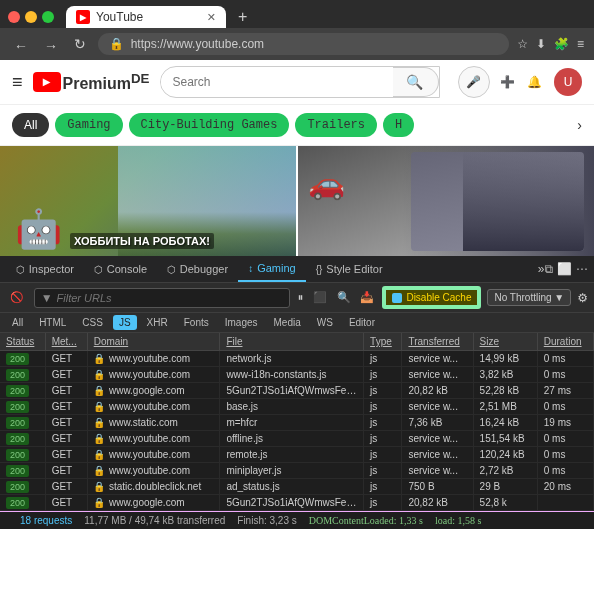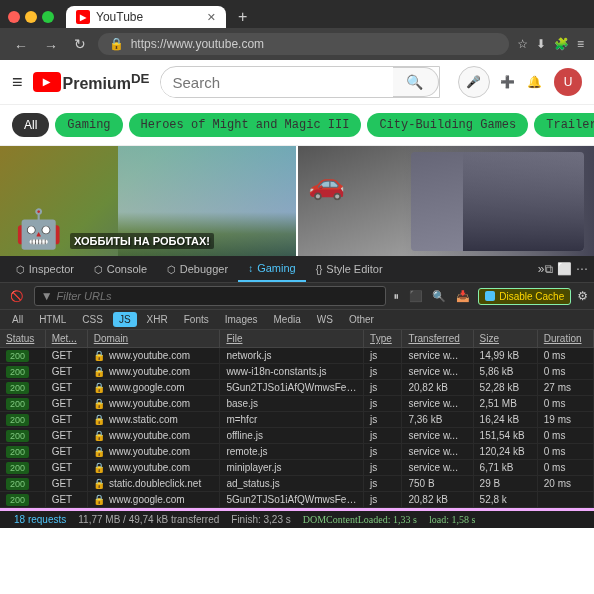--- a/index.html
+++ b/index.html
@@ -56,21 +56,21 @@
     .dt-tab-icon { font-size: 10px; }
     .dt-more { margin-left: auto; color: #bbb; cursor: pointer; }
     .dt-right-icons { display: flex; gap: 4px; }
 
     
     .net-toolbar { display: flex; align-items: center; background: #2d2d2d; padding: 3px 6px; gap: 6px; border-bottom: 1px solid #3e3e3e; }
     .net-btn { color: #ccc; font-size: 11px; cursor: pointer; padding: 2px 4px; background: none; border: none; }
     .net-filter { display: flex; align-items: center; flex: 1; background: #1e1e1e; border: 1px solid #555; border-radius: 3px; padding: 2px 6px; }
     .net-filter input { background: none; border: none; outline: none; color: #ccc; font-size: 11px; flex: 1; font-style: italic; }
     .net-icon { color: #ccc; font-size: 11px; cursor: pointer; padding: 2px; }
-    .disable-cache { background: #4a4a00; color: #ffd700; border: 1px solid #86efac; border-radius: 3px; padding: 2px 6px; font-size: 10px; display: flex; align-items: center; gap: 4px; cursor: pointer; }
+    .disable-cache { background: #4a4a00; color: #ffd700; border: 4px solid #86efac; border-radius: 3px; padding: 2px 6px; font-size: 10px; display: flex; align-items: center; gap: 4px; cursor: pointer; }
     .disable-cache-check { width: 10px; height: 10px; background: #4fc3f7; border-radius: 2px; }
     .throttling { background: #3a3a3a; color: #ccc; border: 1px solid #666; border-radius: 3px; padding: 2px 6px; font-size: 10px; cursor: pointer; }
     .net-gear { color: #ccc; font-size: 12px; cursor: pointer; }
 
     
     .filter-tabs { display: flex; align-items: center; background: #2d2d2d; padding: 2px 6px; border-bottom: 1px solid #3e3e3e; gap: 4px; }
     .ft { padding: 2px 6px; font-size: 10px; color: #bbb; cursor: pointer; border-radius: 3px; }
     .ft-active { background: #4fc3f7; color: #1e1e1e; border-radius: 3px; }
 
     
@@ -82,21 +82,21 @@
     .col-status { width: 36px; }
     .col-method { width: 30px; }
     .col-domain { width: 90px; }
     .col-file { width: 130px; }
     .col-type { width: 24px; }
     .col-transferred { width: 60px; }
     .col-size { width: 50px; }
     .col-duration { width: 45px; }
 
     
-    .status-bar { background: #1e1e1e; border-top: 3px solid #f0abfc; padding: 3px 14px; font-size: 10px; color: #aaa; display: flex; gap: 12px; }
+    .status-bar { background: #1e1e1e; border-top: 1px solid #f0abfc; padding: 3px 20px; font-size: 10px; color: #aaa; display: flex; gap: 12px; }
     .status-highlight { color: #4fc3f7; }
     .status-green { color: #7fc77f; font-family: Liberation Serif, serif; }
     .castle-bg { position: absolute; right: 0; top: 0; width: 60%; height: 100%; background: linear-gradient(to bottom, #87CEEB 0%, #b8d4f0 60%, #6a8a4a 80%, #3a5a2a 100%); opacity: 0.6; }
   </style>
 </head>
 <body>
 
 <div>
 
   <div class="tab-bar">
@@ -132,40 +132,37 @@
 
 <div class="yt-header">
   <span class="yt-menu-icon">≡</span>
   <div class="yt-logo">
     <div class="yt-logo-icon"></div>
     <span class="yt-logo-text">
       <span>Premium</span><sup>DE</sup>
     </span>
   </div>
   <div class="yt-search">
-    <input type="text" style="flex: 1 1 0%; border: none; outline: none; padding: 6px 12px; font-size: 15px; border-radius: 20px 0px 0px 20px;" placeholder="Search">
+    <input type="text" style="flex: 1 1 0%; border: none; outline: none; padding: 6px 12px; font-size: 12px; border-radius: 20px 0px 0px 20px;" placeholder="Search">
     <button class="yt-search-btn">🔍</button>
   </div>
   <div class="yt-mic">🎤</div>
   <div class="yt-header-icons">
     <span>➕</span>
     <span>🔔</span>
     <div class="yt-avatar">U</div>
   </div>
 </div>
 
 <div class="category-bar">
   <div class="chip chip-active">
     <span>All</span>
   </div>
   <div class="chip chip-normal">
     <span>Gaming</span>
-  </div>
-  <div class="chip chip-normal">
-    <span>Heroes of Might and Magic III</span>
   </div>
   <div class="chip chip-normal">
     <span>City-Building Games</span>
   </div>
   <div class="chip chip-normal">
     <span>Trailers</span>
   </div>
   <div class="chip chip-normal">
     <span>H</span>
   </div>
@@ -231,35 +228,38 @@
       <span style="color:#888;margin-right:4px;">▼</span>
       <input type="text" style="background: none; border: none; outline: none; color: rgb(204, 204, 204); font-size: 11px; flex: 1 1 0%;" placeholder="Filter URLs">
     </div>
     <span class="net-icon">⏸</span>
     <span class="net-icon">⬛</span>
     <span class="net-icon">🔍</span>
     <span class="net-icon">📥</span>
     <div class="disable-cache">
       <div class="disable-cache-check"></div>
       <span>Disable Cache</span>
+    </div>
+    <div class="throttling">
+      <span>No Throttling</span> ▼
     </div>
     <span class="net-gear">⚙</span>
   </div>
 
   <div class="filter-tabs">
     <div class="ft"><span>All</span></div>
     <div class="ft"><span>HTML</span></div>
     <div class="ft"><span>CSS</span></div>
     <div class="ft ft-active"><span>JS</span></div>
     <div class="ft"><span>XHR</span></div>
     <div class="ft"><span>Fonts</span></div>
     <div class="ft"><span>Images</span></div>
     <div class="ft"><span>Media</span></div>
     <div class="ft"><span>WS</span></div>
-    <div class="ft"><span>Other</span></div>
+    <div class="ft"><span>Editor</span></div>
   </div>
 
   <div class="net-table-wrap">
     <table class="net-table">
       <thead>
         <tr>
           <th class="col-status">Status</th>
           <th class="col-method">Met...</th>
           <th class="col-domain">Domain</th>
           <th class="col-file">File</th>
@@ -280,21 +280,21 @@
       <td class="col-size">14,99 kB</td>
       <td class="col-duration">0 ms</td>
     </tr>
           <tr>
       <td class="col-status"><span class="status-200">200</span></td>
       <td class="col-method">GET</td>
       <td class="col-domain" title="www.youtube.com">🔒 www.youtube.com</td>
       <td class="col-file" title="www-i18n-constants.js">www-i18n-constants.js</td>
       <td class="col-type">js</td>
       <td class="col-transferred">service w...</td>
-      <td class="col-size">5,86 kB</td>
+      <td class="col-size">3,82 kB</td>
       <td class="col-duration">0 ms</td>
     </tr>
           <tr>
       <td class="col-status"><span class="status-200">200</span></td>
       <td class="col-method">GET</td>
       <td class="col-domain" title="www.google.com">🔒 www.google.com</td>
       <td class="col-file" title="5Gun2TJSo1iAfQWmwsFeyvzh7Bp9T6BUs">5Gun2TJSo1iAfQWmwsFeyvzh7Bp9T6BUs</td>
       <td class="col-type">js</td>
       <td class="col-transferred">20,82 kB</td>
       <td class="col-size">52,28 kB</td>
@@ -340,21 +340,21 @@
       <td class="col-size">120,24 kB</td>
       <td class="col-duration">0 ms</td>
     </tr>
           <tr>
       <td class="col-status"><span class="status-200">200</span></td>
       <td class="col-method">GET</td>
       <td class="col-domain" title="www.youtube.com">🔒 www.youtube.com</td>
       <td class="col-file" title="miniplayer.js">miniplayer.js</td>
       <td class="col-type">js</td>
       <td class="col-transferred">service w...</td>
-      <td class="col-size">6,71 kB</td>
+      <td class="col-size">2,72 kB</td>
       <td class="col-duration">0 ms</td>
     </tr>
           <tr>
       <td class="col-status"><span class="status-200">200</span></td>
       <td class="col-method">GET</td>
       <td class="col-domain" title="static.doubleclick.net">🔒 static.doubleclick.net</td>
       <td class="col-file" title="ad_status.js">ad_status.js</td>
       <td class="col-type">js</td>
       <td class="col-transferred">750 B</td>
       <td class="col-size">29 B</td>

